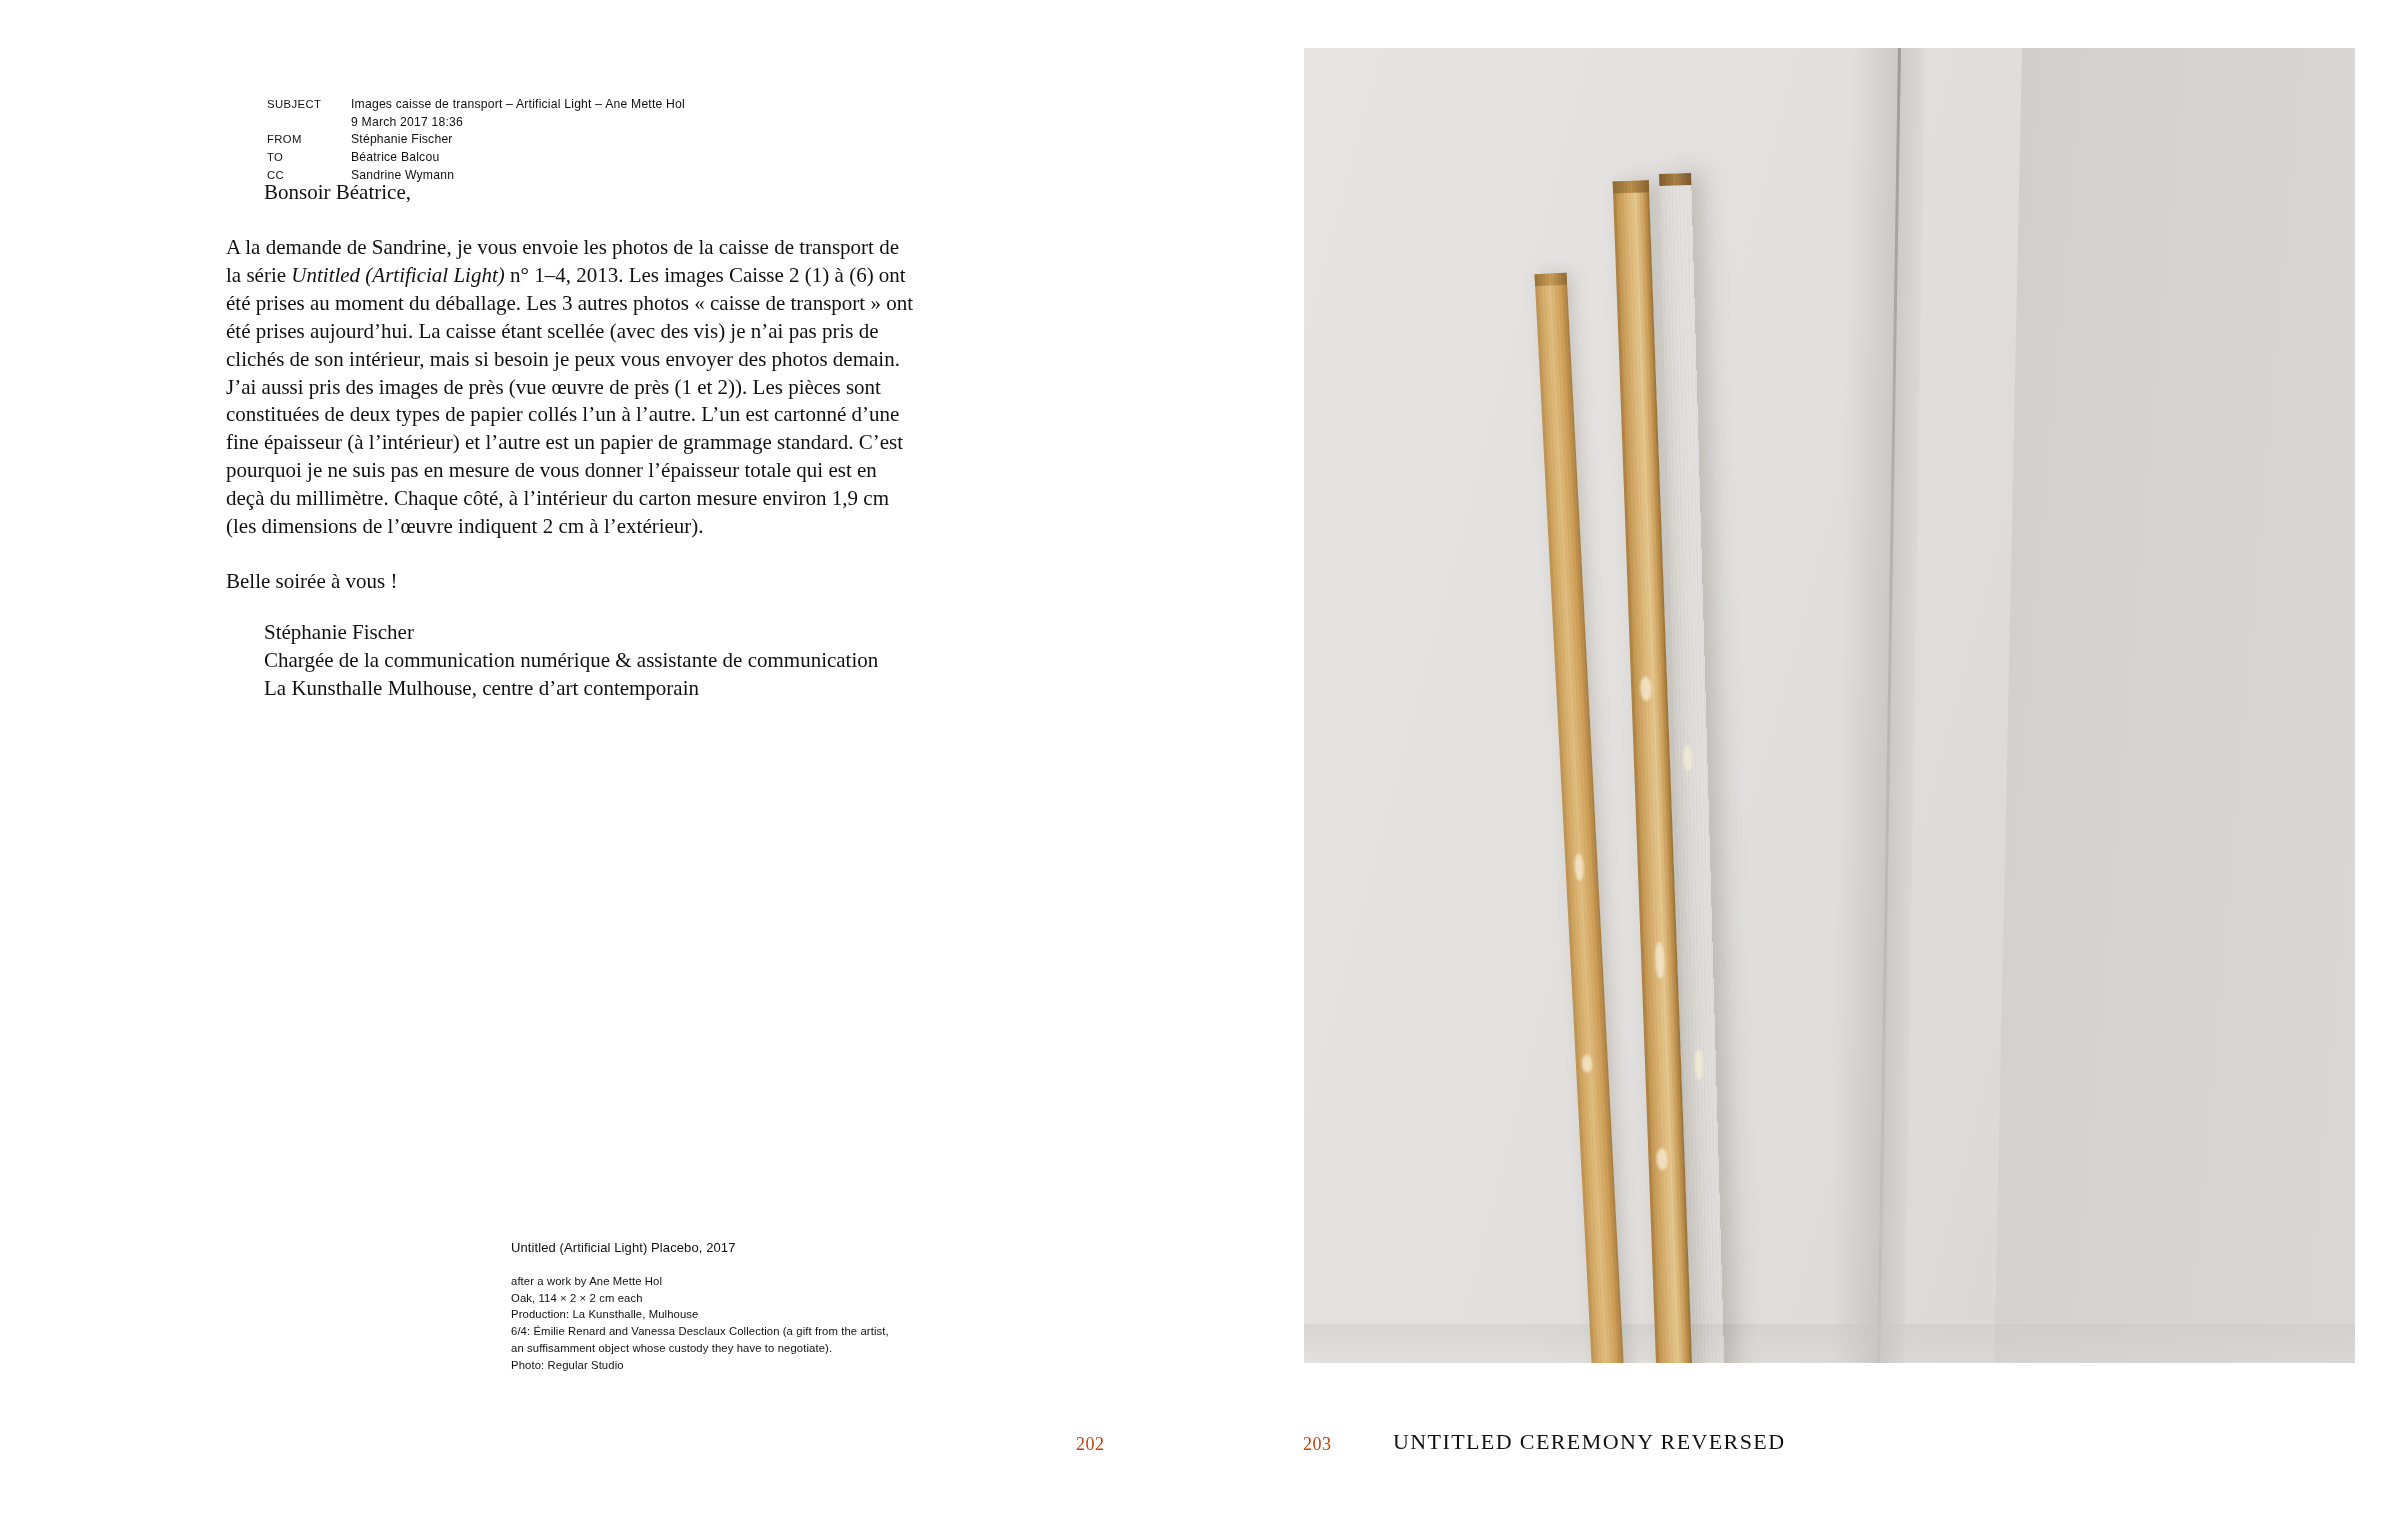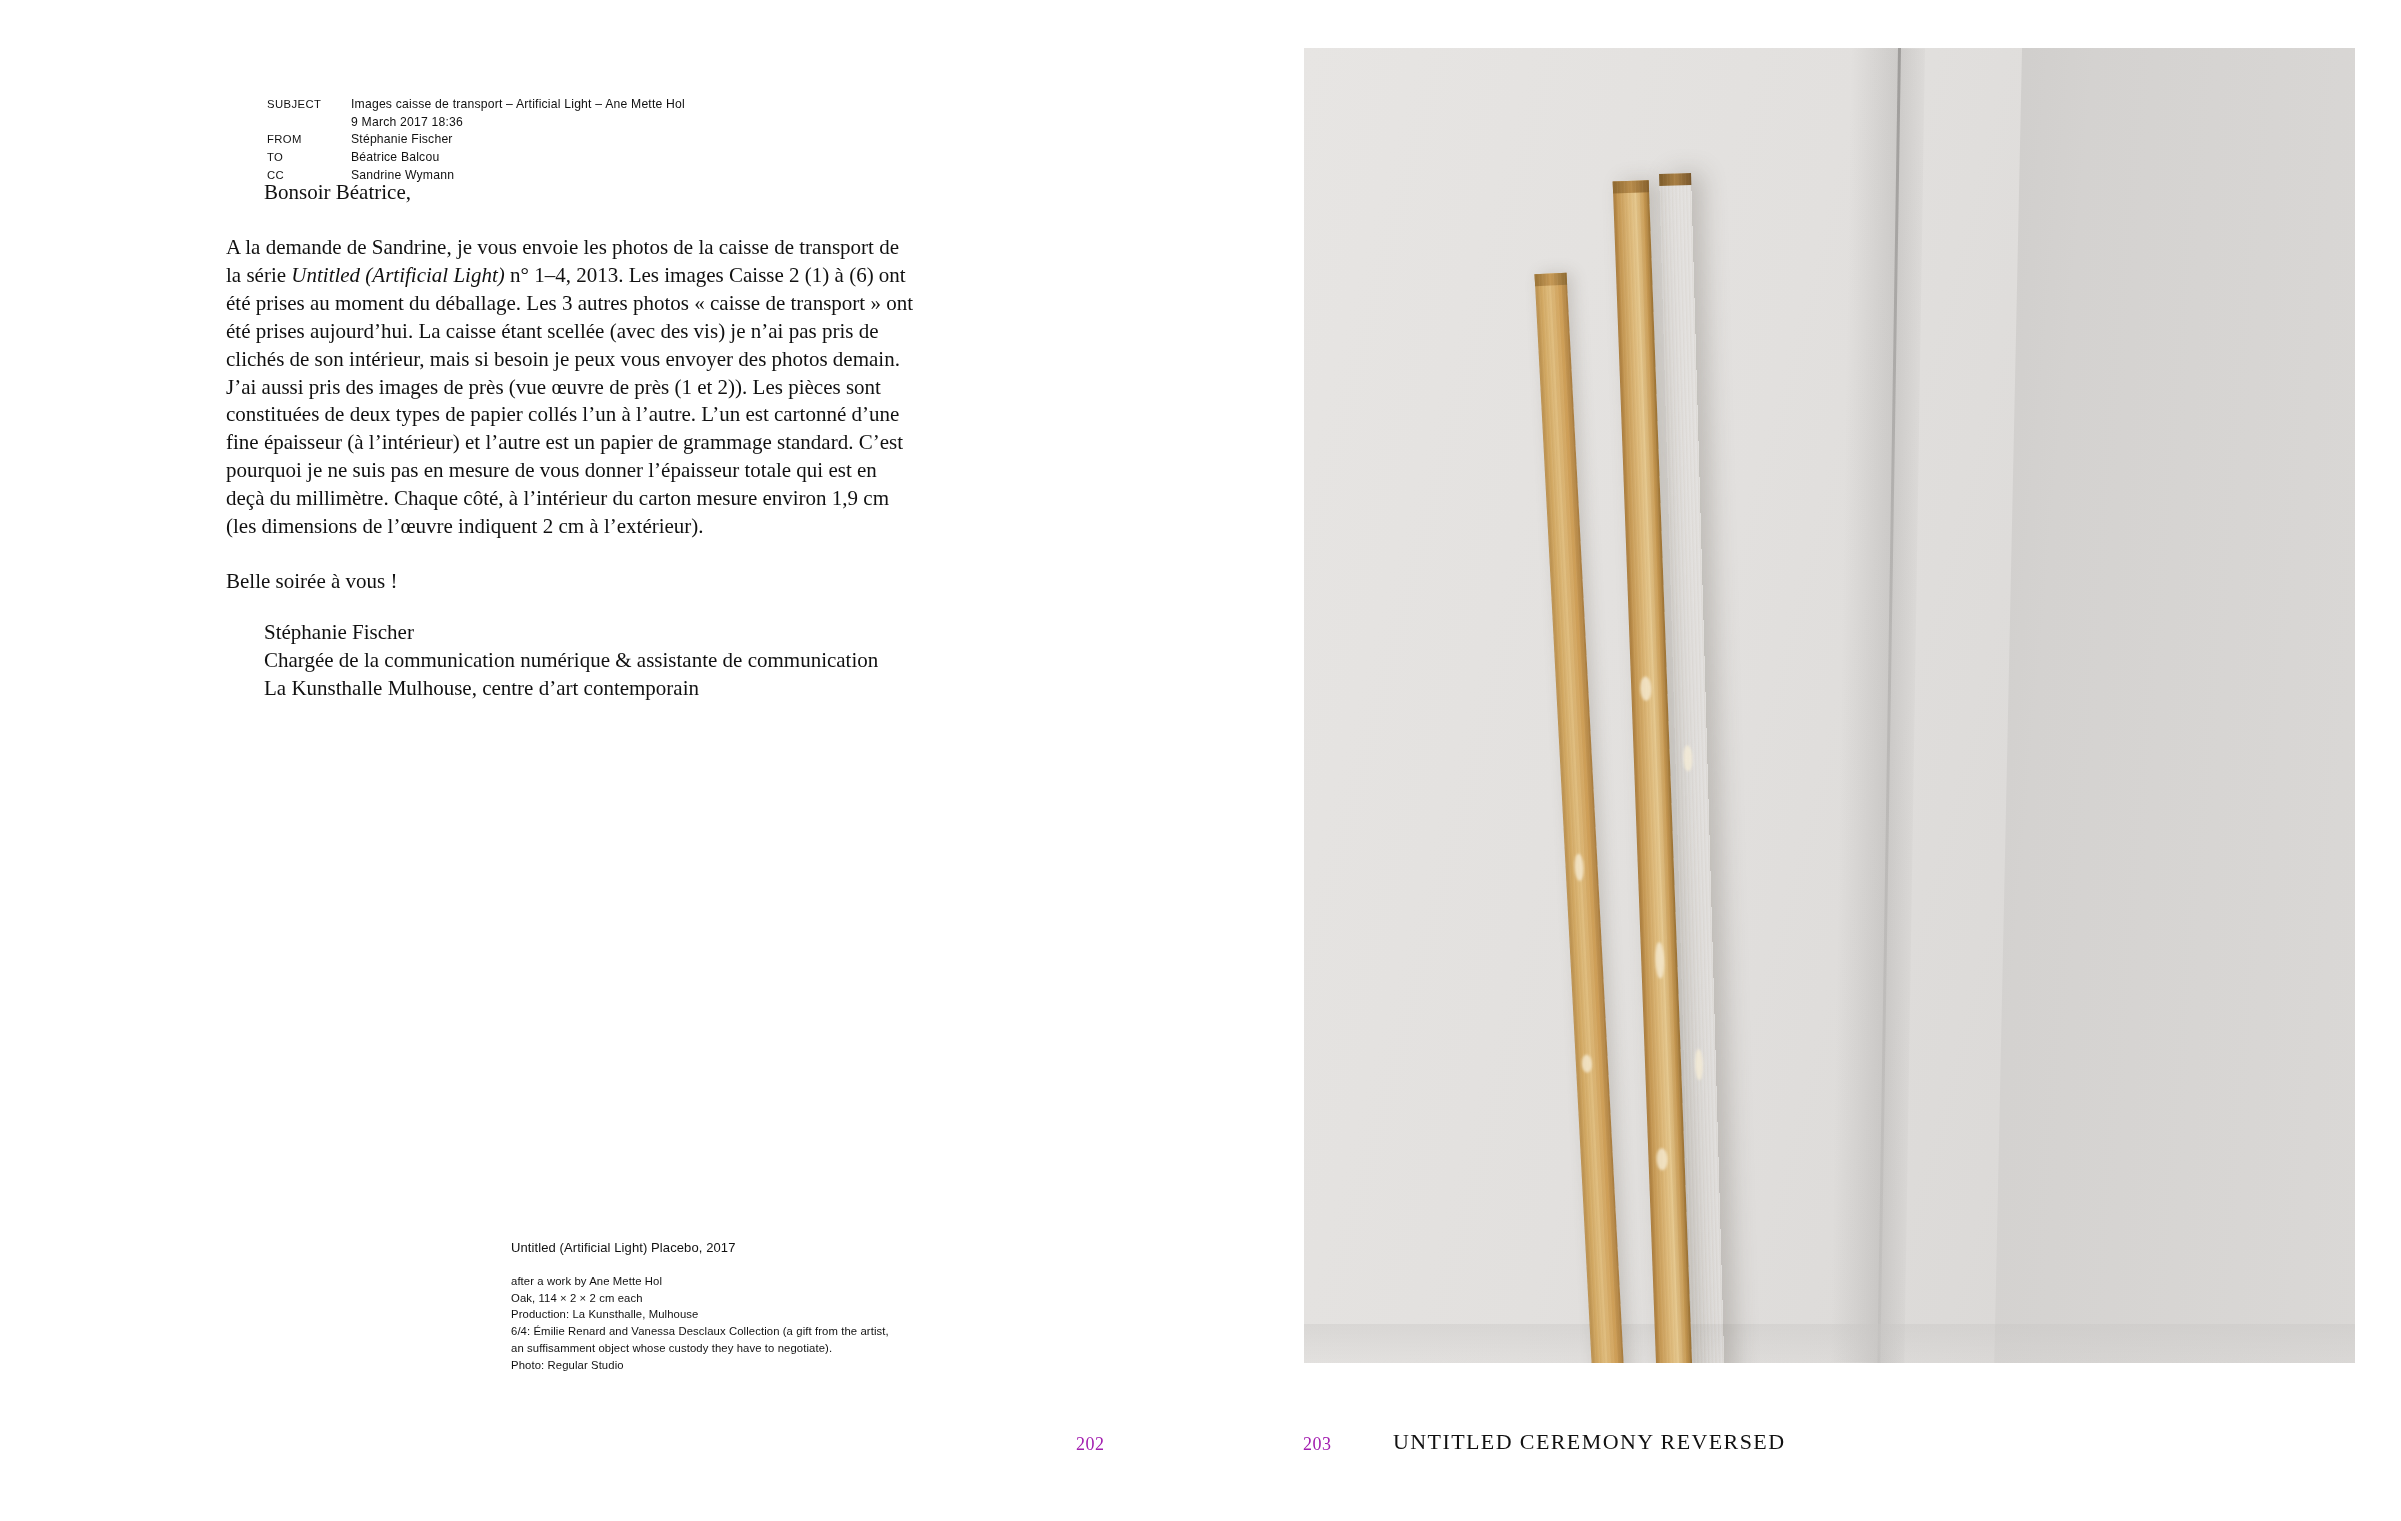--- a/index.html
+++ b/index.html
@@ -103,21 +103,21 @@
     letter-spacing: 0.1px;
   }
 
   
   .folio {
     position: absolute;
     bottom: 66px;
     font-family: "Liberation Serif", serif;
     font-size: 18px;
     letter-spacing: 0.5px;
-    color: #a21caf;
+    color: #c2410c;
   }
   .folio-left  { left: 1076px; }
   .folio-right { left: 1303px; }
   .running-head {
     position: absolute;
     bottom: 66px;
     left: 1393px;
     font-family: "Liberation Serif", serif;
     font-size: 22px;
     letter-spacing: 1.4px;

